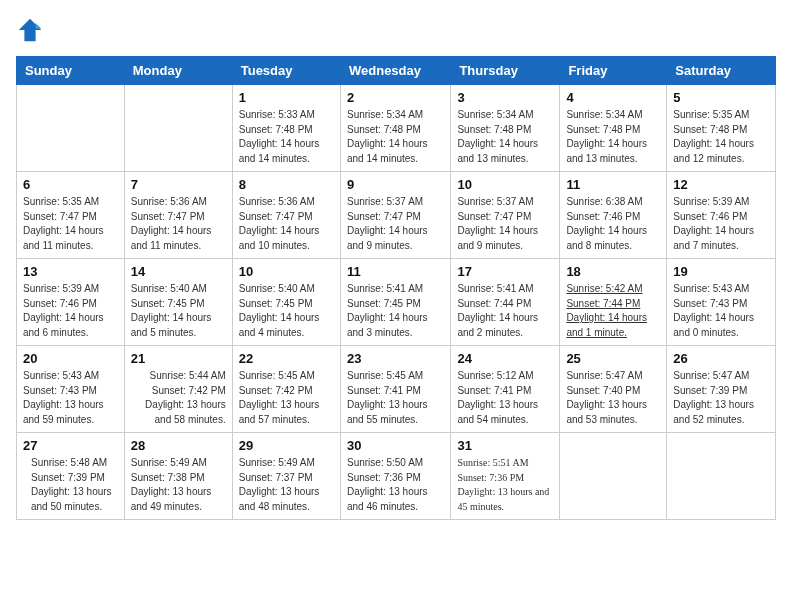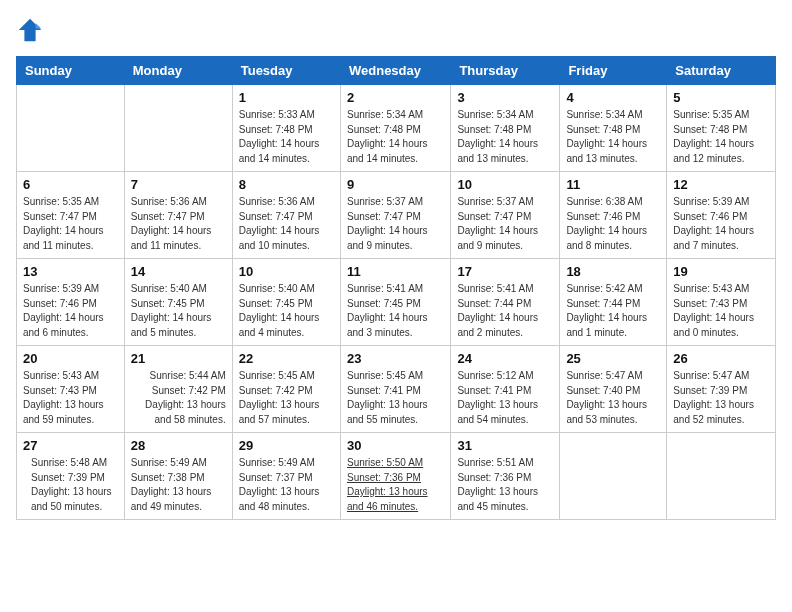--- a/index.html
+++ b/index.html
@@ -222,21 +222,21 @@
 Daylight: 14 hours and 3 minutes.</div>
         </td>
         <td>
           <div class="day-number">17</div>
           <div class="day-info" style="white-space: pre-line;">Sunrise: 5:41 AM
 Sunset: 7:44 PM
 Daylight: 14 hours and 2 minutes.</div>
         </td>
         <td>
           <div class="day-number">18</div>
-          <div class="day-info" style="white-space: pre-line;">Sunrise: 5:42 AM
+          <div class="day-info" style="white-space: pre-line; text-decoration: underline;">Sunrise: 5:42 AM
 Sunset: 7:44 PM
 Daylight: 14 hours and 1 minute.</div>
         </td>
         <td>
           <div class="day-number">19</div>
           <div class="day-info" style="white-space: pre-line;">Sunrise: 5:43 AM
 Sunset: 7:43 PM
 Daylight: 14 hours and 0 minutes.</div>
         </td>
       </tr>
@@ -298,27 +298,27 @@
 Daylight: 13 hours and 49 minutes.</div>
         </td>
         <td>
           <div class="day-number">29</div>
           <div class="day-info" style="white-space: pre-line;">Sunrise: 5:49 AM
 Sunset: 7:37 PM
 Daylight: 13 hours and 48 minutes.</div>
         </td>
         <td>
           <div class="day-number">30</div>
-          <div class="day-info" style="white-space: pre-line; text-decoration: underline;">Sunrise: 5:50 AM
+          <div class="day-info" style="white-space: pre-line;">Sunrise: 5:50 AM
 Sunset: 7:36 PM
 Daylight: 13 hours and 46 minutes.</div>
         </td>
         <td>
           <div class="day-number">31</div>
-          <div class="day-info" style="white-space: pre-line;">Sunrise: 5:51 AM
+          <div class="day-info" style="white-space: pre-line; font-family: Liberation Serif, serif;">Sunrise: 5:51 AM
 Sunset: 7:36 PM
 Daylight: 13 hours and 45 minutes.</div>
         </td>
         <td class="empty-cell"></td>
         <td class="empty-cell"></td>
       </tr>
     </tbody>
 </table>
 
 </body></html>

